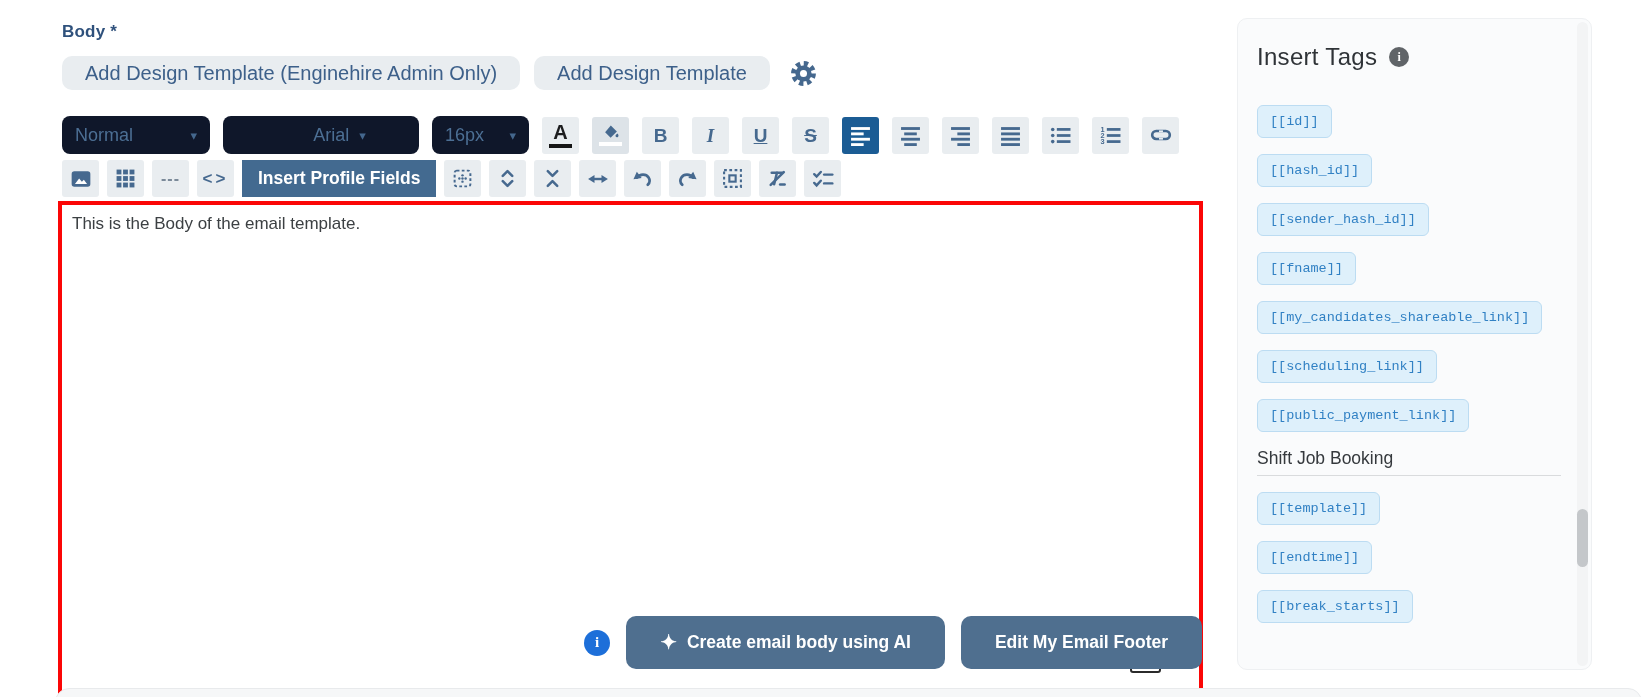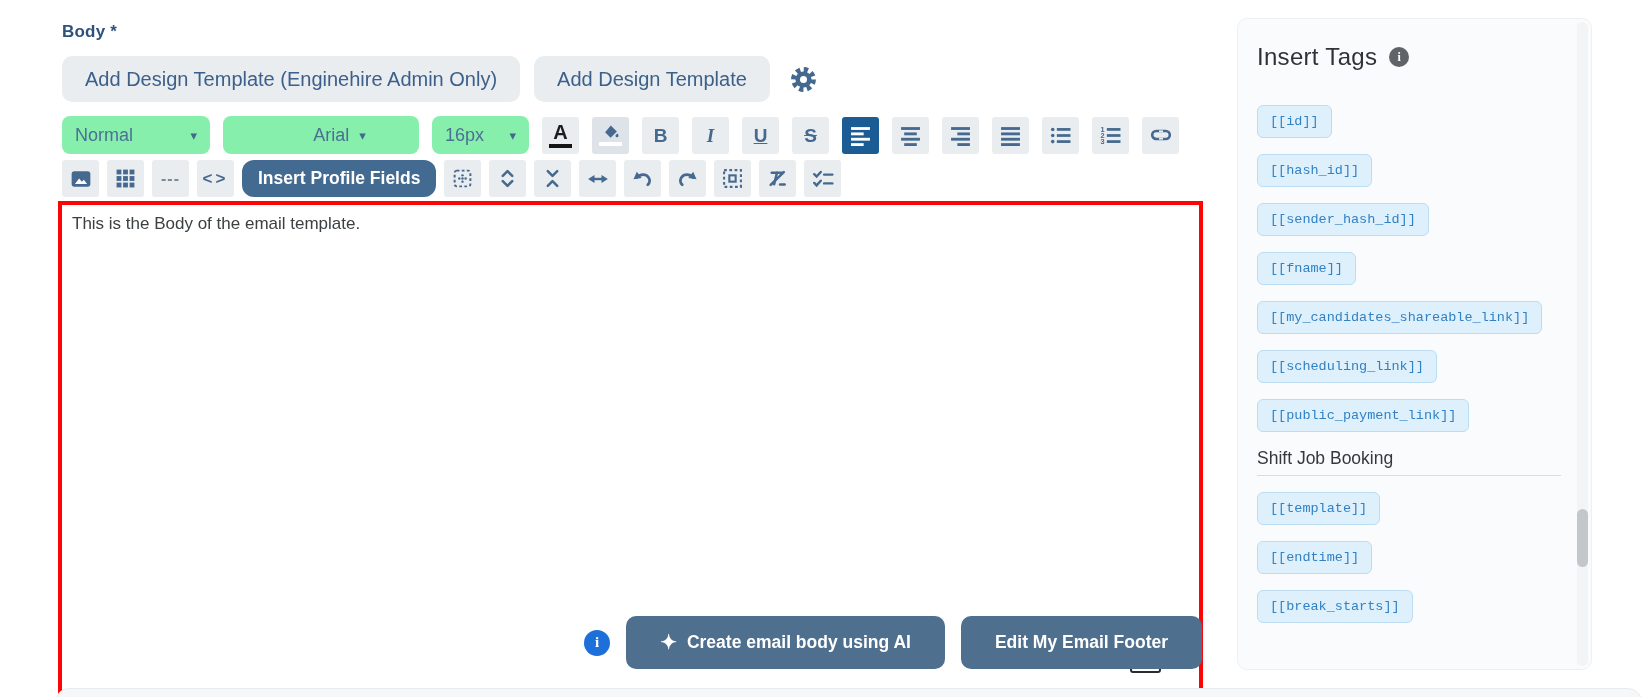--- a/index.html
+++ b/index.html
@@ -5,29 +5,29 @@
   * { box-sizing: border-box; margin: 0; padding: 0; }
   html,body { width:1642px; height:697px; overflow:hidden; background:#fff;
     font-family:"Liberation Sans", sans-serif; }
   .abs { position:absolute; }
 
   
   #body-label { left:62px; top:22px; font-size:17px; font-weight:600; color:#2f517c; letter-spacing:.2px; }
 
   
   #design-row { left:62px; top:56px; display:flex; align-items:center; gap:14px; }
-  .design-btn { height:46px; display:flex; align-items:center; padding:0 23px;
+  .design-btn { height:34px; display:flex; align-items:center; padding:0 23px;
     background:#e9edf0; border:none; border-radius:10px; font-size:20px; color:#3d608a;
     font-family:inherit; cursor:pointer; white-space:nowrap; }
   .gear { color:#45688e; margin-left:6px; display:flex; align-items:center; }
 
   
   #toolbar-row1 { left:62px; top:116px; display:flex; align-items:center; gap:13px; }
   #toolbar-row2 { left:62px; top:160px; display:flex; align-items:center; gap:8px; }
-  .dd { height:38px; background:#86efac; border-radius:8px; display:flex; align-items:center;
+  .dd { height:38px; background:#0f172a; border-radius:8px; display:flex; align-items:center;
     justify-content:space-between; padding:0 13px; color:#4c6f94; font-size:18px; cursor:pointer;text-align:center; }
   .dd .caret { font-size:13px; margin-left:10px; color:#44678d; }
   #dd-format { width:148px; }
   #dd-font   { width:196px; justify-content:center; }
   #dd-font span:first-child { margin-left:37px; }
   #dd-size   { width:97px; }
   .tbtn { width:37px; height:37px; background:#e9edf0; border:none; border-radius:3px;
     display:inline-flex; align-items:center; justify-content:center; flex-direction:column;
     color:#46698f; cursor:pointer; font-family:inherit; position:relative; }
   .tbtn.active { background:#1b5c94; color:#ffffff; }
@@ -36,21 +36,21 @@
   #btn-textcolor .glyph-letter { color:#1d1d1f; font-size:20px; }
   .color-bar { width:23px; height:4px; margin-top:2px; }
   #btn-textcolor .color-bar { background:#151515; }
   #btn-bgcolor  .color-bar { background:#ffffff; }
   .italic-I { font-family:"Liberation Serif", serif; font-style:italic; }
   .underline-U { text-decoration:underline; }
   .strike-S { text-decoration:line-through; }
   .hr-glyph { font-size:16px; letter-spacing:1px; color:#7b8a99; font-weight:700; }
   .code-glyph { font-size:17px; font-weight:700; letter-spacing:3px; }
   .profile-fields-btn { height:37px; padding:0 16px; background:#436a90; color:#fff;
-    border:none; border-radius:12px; font-size:17.5px; font-weight:700; font-family:inherit;
+    border:none; border-radius:0; font-size:17.5px; font-weight:700; font-family:inherit;
     cursor:pointer; white-space:nowrap; }
   svg.ic { display:block; }
 
   
   #editor-box { left:58px; top:201px; width:1145px; height:502px; background:#fff;
     border:4px solid #fb0606; }
   #editor-content { padding:9px 10px; font-size:17px; color:#3c4043; outline:none;
     width:100%; height:330px; }
   #ai-assist { position:absolute; right:38px; bottom:26px; width:31px; border:2px solid #2b2b2b;
     border-radius:3px; background:#fff; text-align:center; padding:1px 0 2px; cursor:pointer; }

